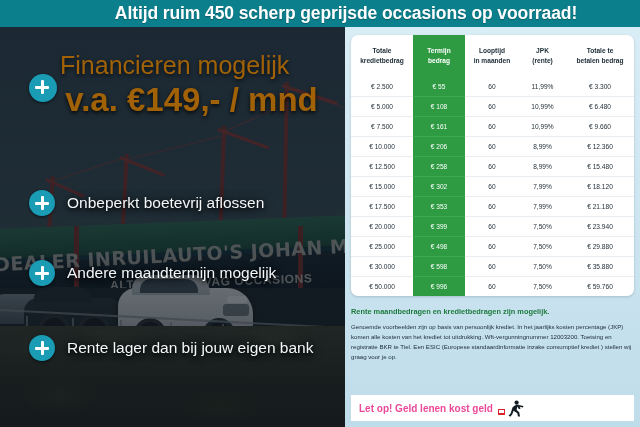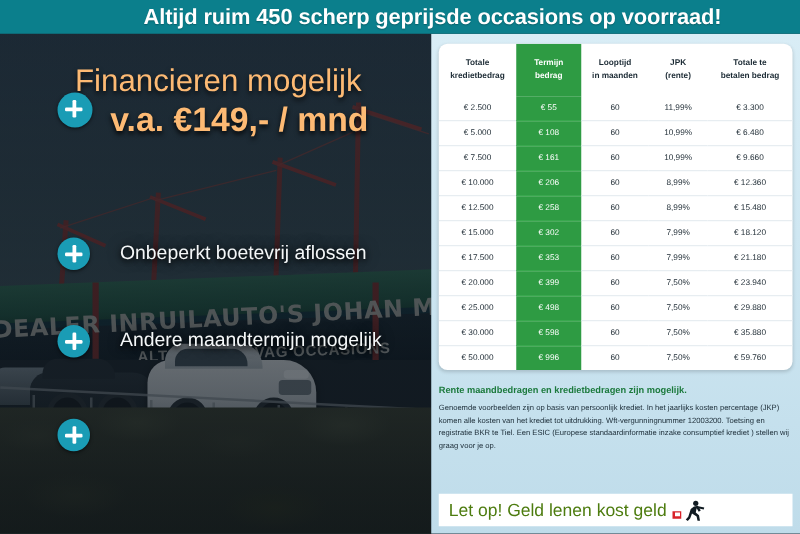--- a/index.html
+++ b/index.html
@@ -64,25 +64,25 @@
 
   
   .topbar{position:absolute;left:0;top:0;width:640px;height:27px;background:#0b7f8c;z-index:6;}
   .topbar-text{position:absolute;left:0;top:0;width:640px;height:27px;
      display:flex;align-items:center;justify-content:center;
      color:#ffffff;font-weight:bold;font-size:17.5px;letter-spacing:-.1px;
      text-shadow:0 1px 1px rgba(0,0,0,.25);white-space:nowrap;padding-left:26px;}
 
   
   .left{position:absolute;left:0;top:27px;width:345px;height:400px;z-index:5;}
-  .headline{position:absolute;left:60px;top:25px;width:285px;color:#fdba74;}
+  .headline{position:absolute;left:60px;top:25px;width:285px;color:#a16207;}
   .headline .l1{font-size:25px;font-weight:400;line-height:1.05;text-shadow:0 2px 4px rgba(0,0,0,.75);}
-  .headline .l2{font-size:27px;font-weight:bold;line-height:1.15;margin-top:3px;text-align:center;
+  .headline .l2{font-size:33px;font-weight:bold;line-height:1.15;margin-top:3px;text-align:center;
      text-shadow:0 2px 4px rgba(0,0,0,.85);padding-right:22px;}
-  .bullet{position:absolute;left:46px;display:flex;align-items:center;gap:24px;}
+  .bullet{position:absolute;left:29px;display:flex;align-items:center;gap:12px;}
   .plus{width:26px;height:26px;border-radius:50%;background:#1a9cb5;flex:0 0 26px;
      position:relative;box-shadow:0 1px 3px rgba(0,0,0,.6);}
   .plus:before,.plus:after{content:"";position:absolute;background:#ffffff;border-radius:1px;}
   .plus:before{left:6px;top:11.5px;width:14px;height:3.5px;}
   .plus:after{top:6px;left:11.5px;height:14px;width:3.5px;}
   .plus.big{width:28px;height:28px;flex:0 0 28px;}
   .bullet .txt{color:#f4f7f8;font-size:15.5px;font-weight:400;white-space:nowrap;
      text-shadow:0 2px 4px rgba(0,0,0,.9),0 0 10px rgba(0,0,0,.7);}
   .b0{top:47px;}
   .b1{top:163px;}
@@ -101,21 +101,21 @@
   tbody td{height:19px;vertical-align:middle;border-top:1px solid #e7edf1;font-size:6.6px;}
   tbody tr:first-child td{border-top:none;}
   tbody td.hl{background:#2e9b43;color:#ffffff;border-top:1px solid #39a84e;}
   tbody tr:first-child td.hl{border-top:none;}
   col.c1{width:62px;}col.c2{width:52px;}col.c3{width:54px;}col.c4{width:47px;}col.c5{width:68px;}
 
   .note-title{margin-top:11px;font-size:7.4px;font-weight:bold;color:#1c7a3d;line-height:1.4;}
   .note-body{margin-top:5px;font-size:6.1px;color:#20313c;line-height:1.62;}
   .warn{position:absolute;left:6px;top:368px;width:283px;height:26px;background:#ffffff;
      display:flex;align-items:center;padding:0 8px;box-sizing:border-box;gap:5px;}
-  .warn-text{font-size:14px;font-weight:normal;color:#4d7c0f;white-space:nowrap;}
+  .warn-text{font-size:10px;font-weight:bold;color:#ec4899;white-space:nowrap;}
   .warn-logo{position:relative;width:22px;height:17px;flex:0 0 22px;}
   .warn-logo .blk{position:absolute;left:0;bottom:2px;width:7px;height:6px;background:#d8232a;}
   .warn-logo .blk:after{content:"";position:absolute;inset:1.4px;background:#ffffff;}
 </style>
 </head>
 <body>
 
 <div id="stage">
 
   <div class="photo">
@@ -191,20 +191,21 @@
     <div class="bullet b1">
       <div class="plus"></div>
       <div class="txt">Onbeperkt boetevrij aflossen</div>
     </div>
     <div class="bullet b2">
       <div class="plus"></div>
       <div class="txt">Andere maandtermijn mogelijk</div>
     </div>
     <div class="bullet b3">
       <div class="plus"></div>
+      <div class="txt">Rente lager dan bij jouw eigen bank</div>
     </div>
   </div>
 
   <div class="card">
     <div class="card-inner">
       <div class="table-wrap">
         <table>
           <colgroup>
               <col class="c1">
               <col class="c2">

